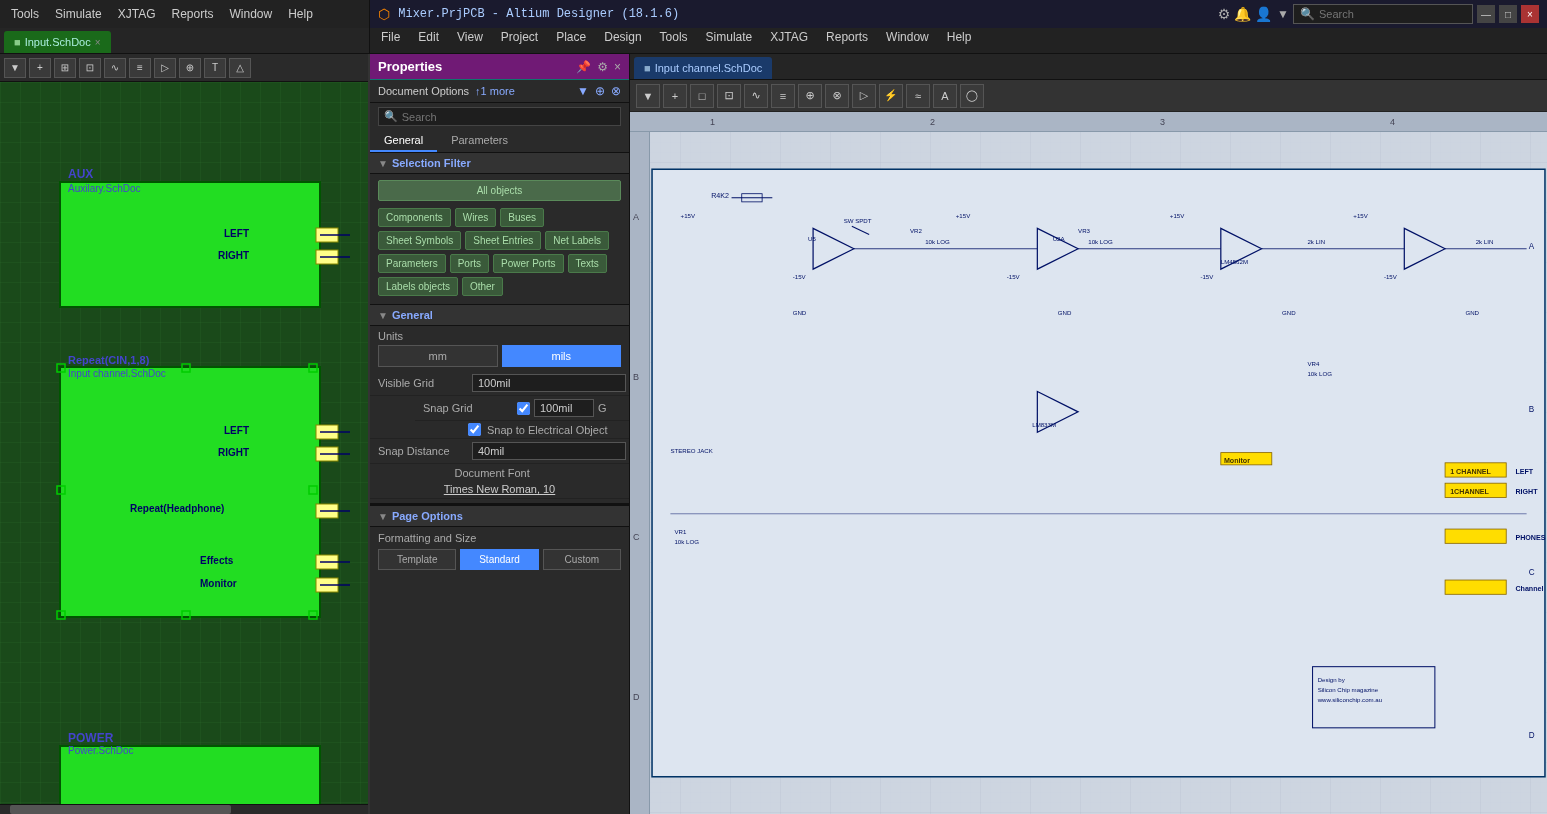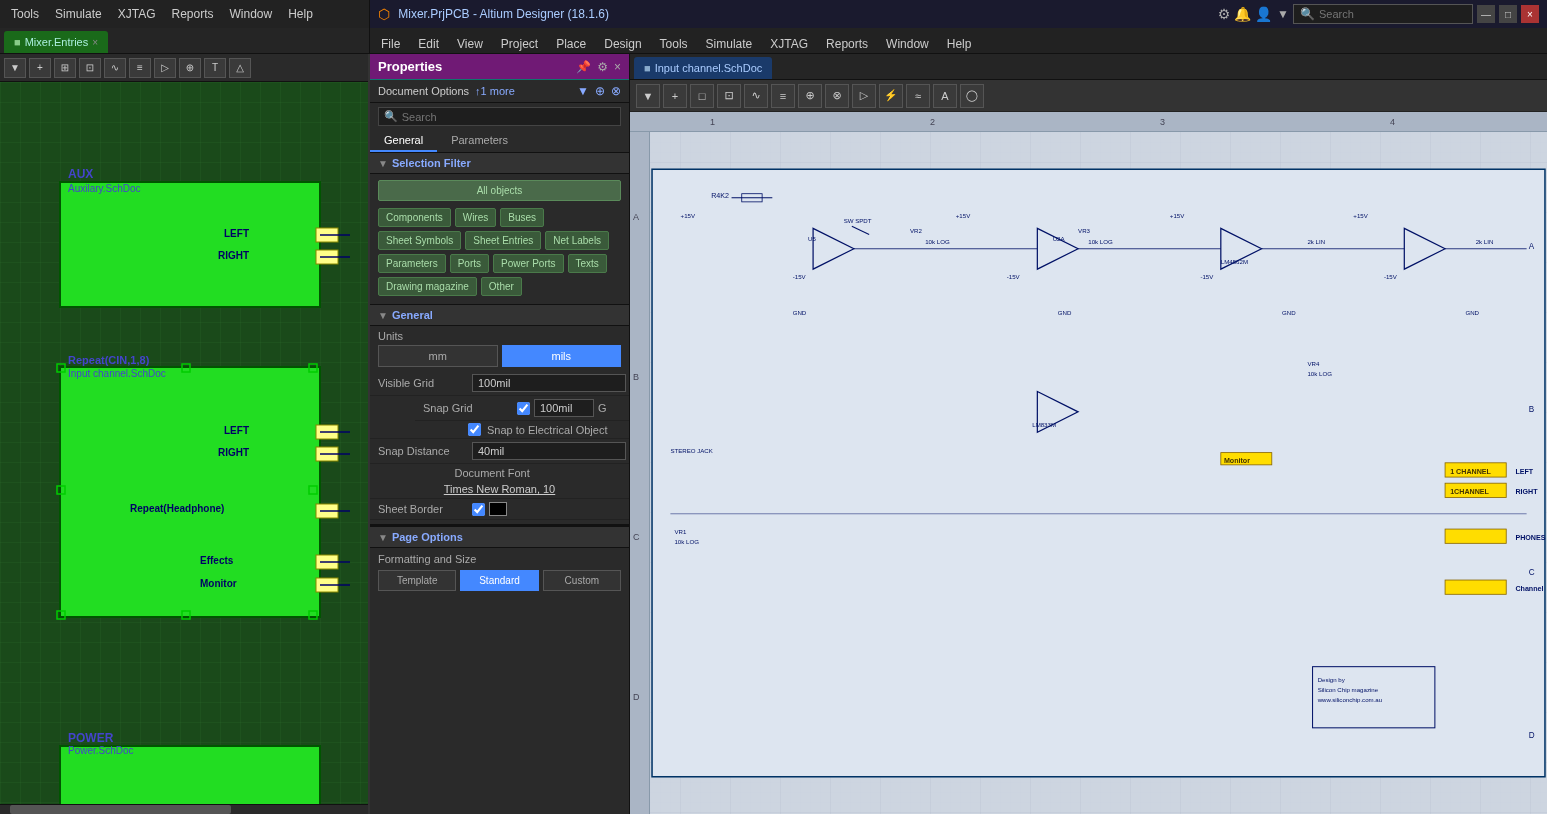--- a/index.html
+++ b/index.html
@@ -59,21 +59,21 @@
       <span style="color:#ccc;font-size:12px;cursor:pointer;padding:2px 3px;">Simulate</span>
       <span style="color:#ccc;font-size:12px;cursor:pointer;padding:2px 3px;">XJTAG</span>
       <span style="color:#ccc;font-size:12px;cursor:pointer;padding:2px 3px;">Reports</span>
       <span style="color:#ccc;font-size:12px;cursor:pointer;padding:2px 3px;">Window</span>
       <span style="color:#ccc;font-size:12px;cursor:pointer;padding:2px 3px;">Help</span>
     </div>
 
     <div style="flex:1; background:#1a1a2e; display:flex; align-items:center; justify-content:space-between; padding:0 8px; height:28px;">
       <div style="display:flex; align-items:center; gap:8px;">
         <span style="color:#ff8800; font-size:14px;">⬡</span>
-        <span style="color:#aaccff; font-size:12px;">Mixer.PrjPCB - Altium Designer (18.1.6)</span>
+        <span style="color:#aaccff; font-size:12px;font-family:Liberation Mono, monospace;">Mixer.PrjPCB - Altium Designer (18.1.6)</span>
       </div>
       <div style="display:flex; gap:4px; align-items:center;">
 
         <span style="color:#aaa; font-size:14px; cursor:pointer;">⚙</span>
         <span style="color:#aaa; font-size:14px; cursor:pointer;">🔔</span>
         <span style="color:#aaa; font-size:14px; cursor:pointer;">👤</span>
         <span style="color:#aaa; font-size:12px; cursor:pointer;">▼</span>
 
         <div style="background:#1e1e1e; border:1px solid #555; display:flex; align-items:center; padding:2px 6px; gap:4px; width:180px;">
           <span style="color:#888; font-size:12px;">🔍</span>
@@ -84,26 +84,26 @@
         <button style="background:#aa3333;border:none;color:#fff;width:18px;height:18px;font-size:10px;cursor:pointer;">×</button>
       </div>
     </div>
   </div>
 
   <div style="display:flex; height:26px; background:#252525; border-bottom:1px solid #111;">
 
     <div style="width:370px; display:flex; align-items:flex-end; padding:0 4px; background:#252525; border-right:1px solid #111;">
       <div style="background:#1a6a1a; color:#aaeedd; padding:2px 10px; font-size:11px; height:22px; display:flex; align-items:center; border-radius:3px 3px 0 0; gap:4px;">
         <span style="color:#88cc88;">■</span>
-        <span>Mixer.Entries</span>
+        <span>Input.SchDoc</span>
         <span style="color:#888; font-size:10px;">×</span>
       </div>
     </div>
 
-    <div style="flex:1; display:flex; align-items:flex-end; gap:12px; padding:0 8px; background:#222;">
+    <div style="flex:1; display:flex; align-items:flex-start; gap:12px; padding:0 8px; background:#222;">
       <span style="color:#ccc;font-size:12px;cursor:pointer;padding:2px 3px;">File</span>
       <span style="color:#ccc;font-size:12px;cursor:pointer;padding:2px 3px;">Edit</span>
       <span style="color:#ccc;font-size:12px;cursor:pointer;padding:2px 3px;">View</span>
       <span style="color:#ccc;font-size:12px;cursor:pointer;padding:2px 3px;">Project</span>
       <span style="color:#ccc;font-size:12px;cursor:pointer;padding:2px 3px;">Place</span>
       <span style="color:#ccc;font-size:12px;cursor:pointer;padding:2px 3px;">Design</span>
       <span style="color:#ccc;font-size:12px;cursor:pointer;padding:2px 3px;">Tools</span>
       <span style="color:#ccc;font-size:12px;cursor:pointer;padding:2px 3px;">Simulate</span>
       <span style="color:#ccc;font-size:12px;cursor:pointer;padding:2px 3px;">XJTAG</span>
       <span style="color:#ccc;font-size:12px;cursor:pointer;padding:2px 3px;">Reports</span>
@@ -245,21 +245,21 @@
           <button class="filter-btn">Components</button>
           <button class="filter-btn">Wires</button>
           <button class="filter-btn">Buses</button>
           <button class="filter-btn">Sheet Symbols</button>
           <button class="filter-btn">Sheet Entries</button>
           <button class="filter-btn">Net Labels</button>
           <button class="filter-btn">Parameters</button>
           <button class="filter-btn">Ports</button>
           <button class="filter-btn">Power Ports</button>
           <button class="filter-btn">Texts</button>
-          <button class="filter-btn">Drawing magazine</button>
+          <button class="filter-btn">Labels objects</button>
           <button class="filter-btn">Other</button>
         </div>
 
         <div style="background:#333; padding:4px 8px; color:#88aaff; font-size:11px; font-weight:bold; display:flex; align-items:center; gap:4px; cursor:pointer; border-top:1px solid #111; border-bottom:1px solid #111; margin-top:4px;">
           <span style="color:#888; font-size:10px;">▼</span>
           <span>General</span>
         </div>
 
         <div style="padding:4px 8px;">
           <div style="color:#aaa; font-size:11px; margin-bottom:3px;">Units</div>
@@ -290,25 +290,20 @@
         <div style="display:flex; align-items:center; padding:3px 8px; gap:4px; border-bottom:1px solid #222;">
           <label style="color:#aaa; font-size:11px; width:90px; flex-shrink:0;">Snap Distance</label>
           <input type="text" style="background: rgb(30, 30, 30); border: 1px solid rgb(85, 85, 85); color: rgb(204, 204, 204); padding: 2px 5px; font-size: 11px; flex: 1 1 0%;" value="40mil">
         </div>
 
         <div style="display:flex; align-items:center; padding:3px 8px; gap:4px; border-bottom:1px solid #222;flex-direction:column;">
           <label style="color:#aaa; font-size:11px; width:90px; flex-shrink:0;">Document Font</label>
           <span style="color:#ccc; font-size:11px; flex:1; text-decoration:underline;">Times New Roman, 10</span>
         </div>
 
-        <div style="display:flex; align-items:center; padding:3px 8px; gap:4px; border-bottom:1px solid #222;">
-          <label style="color:#aaa; font-size:11px; width:90px; flex-shrink:0;">Sheet Border</label>
-          <input type="checkbox" checked="" style="accent-color: rgb(68, 136, 255);">
-          <div style="width:18px; height:14px; background:#000; border:1px solid #888; cursor:pointer;"></div>
-        </div>
 
 
         <div style="background:#333; padding:4px 8px; color:#88aaff; font-size:11px; font-weight:bold; display:flex; align-items:center; gap:4px; cursor:pointer; border-top:3px solid #111; border-bottom:1px solid #111; margin-top:4px;">
           <span style="color:#888; font-size:10px;">▼</span>
           <span>Page Options</span>
         </div>
 
         <div style="padding:4px 8px 2px 8px;">
           <span style="color:#aaa; font-size:11px;">Formatting and Size</span>
         </div>

